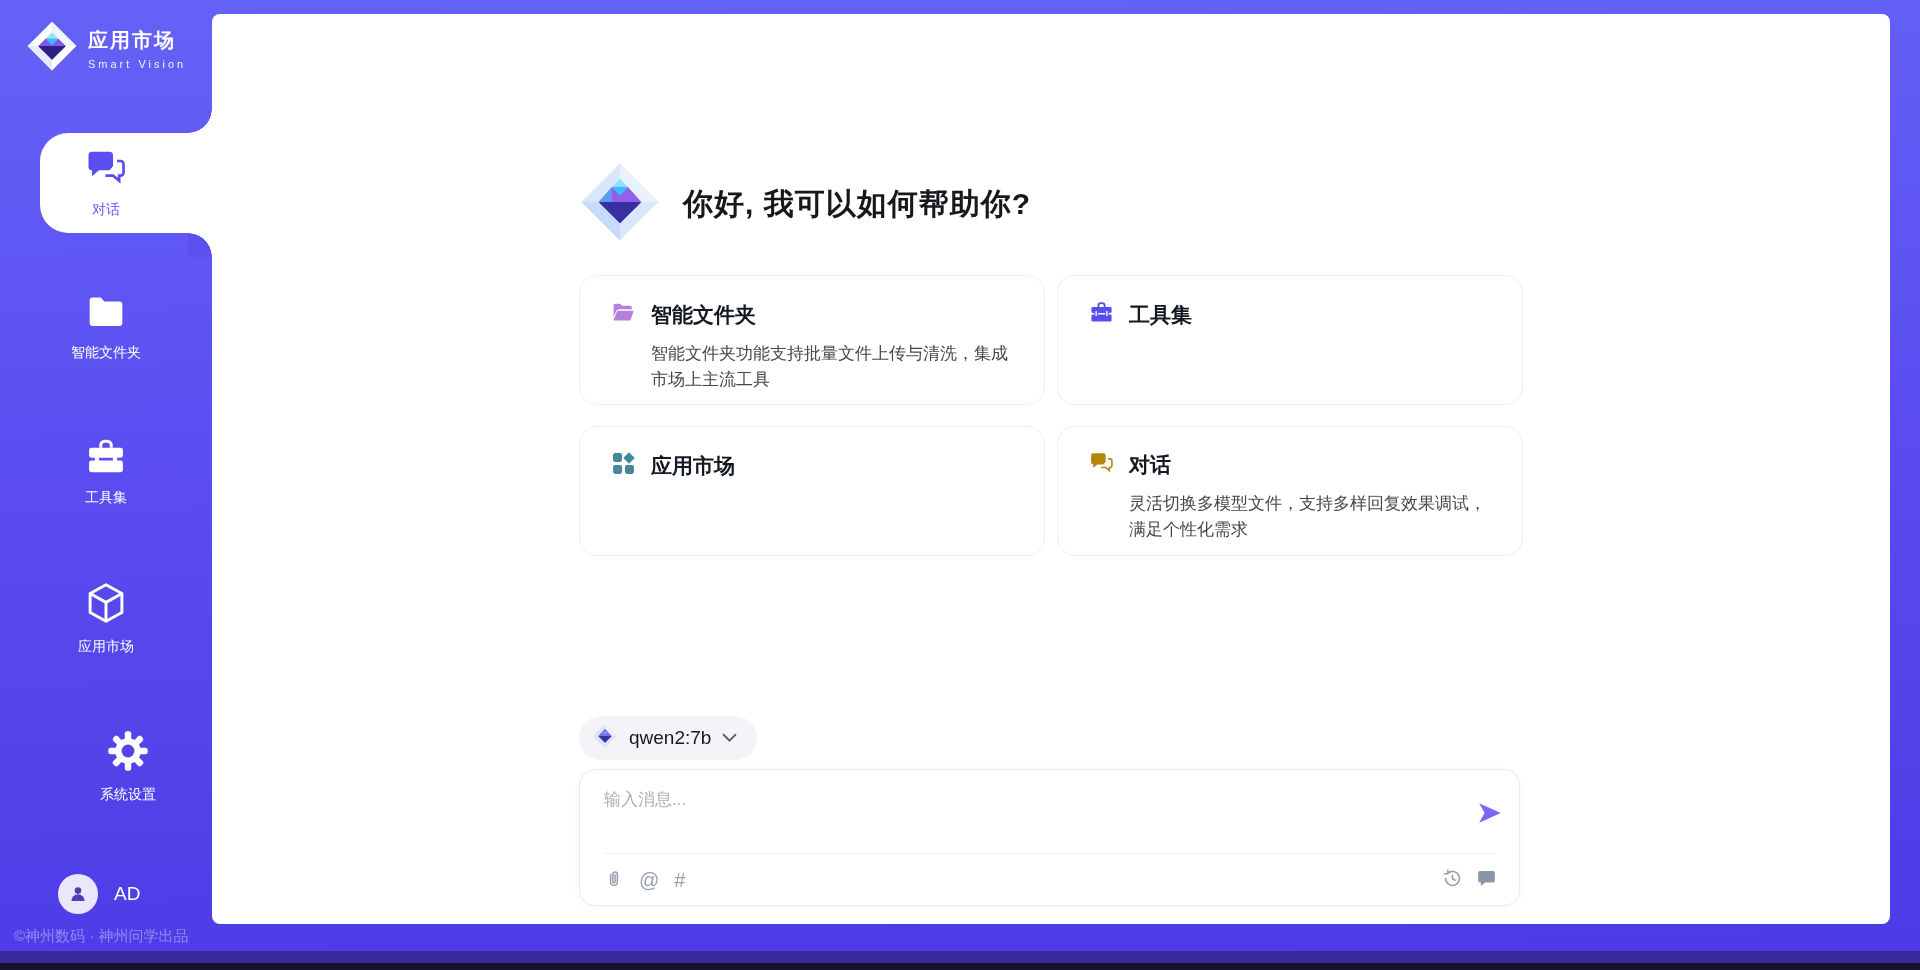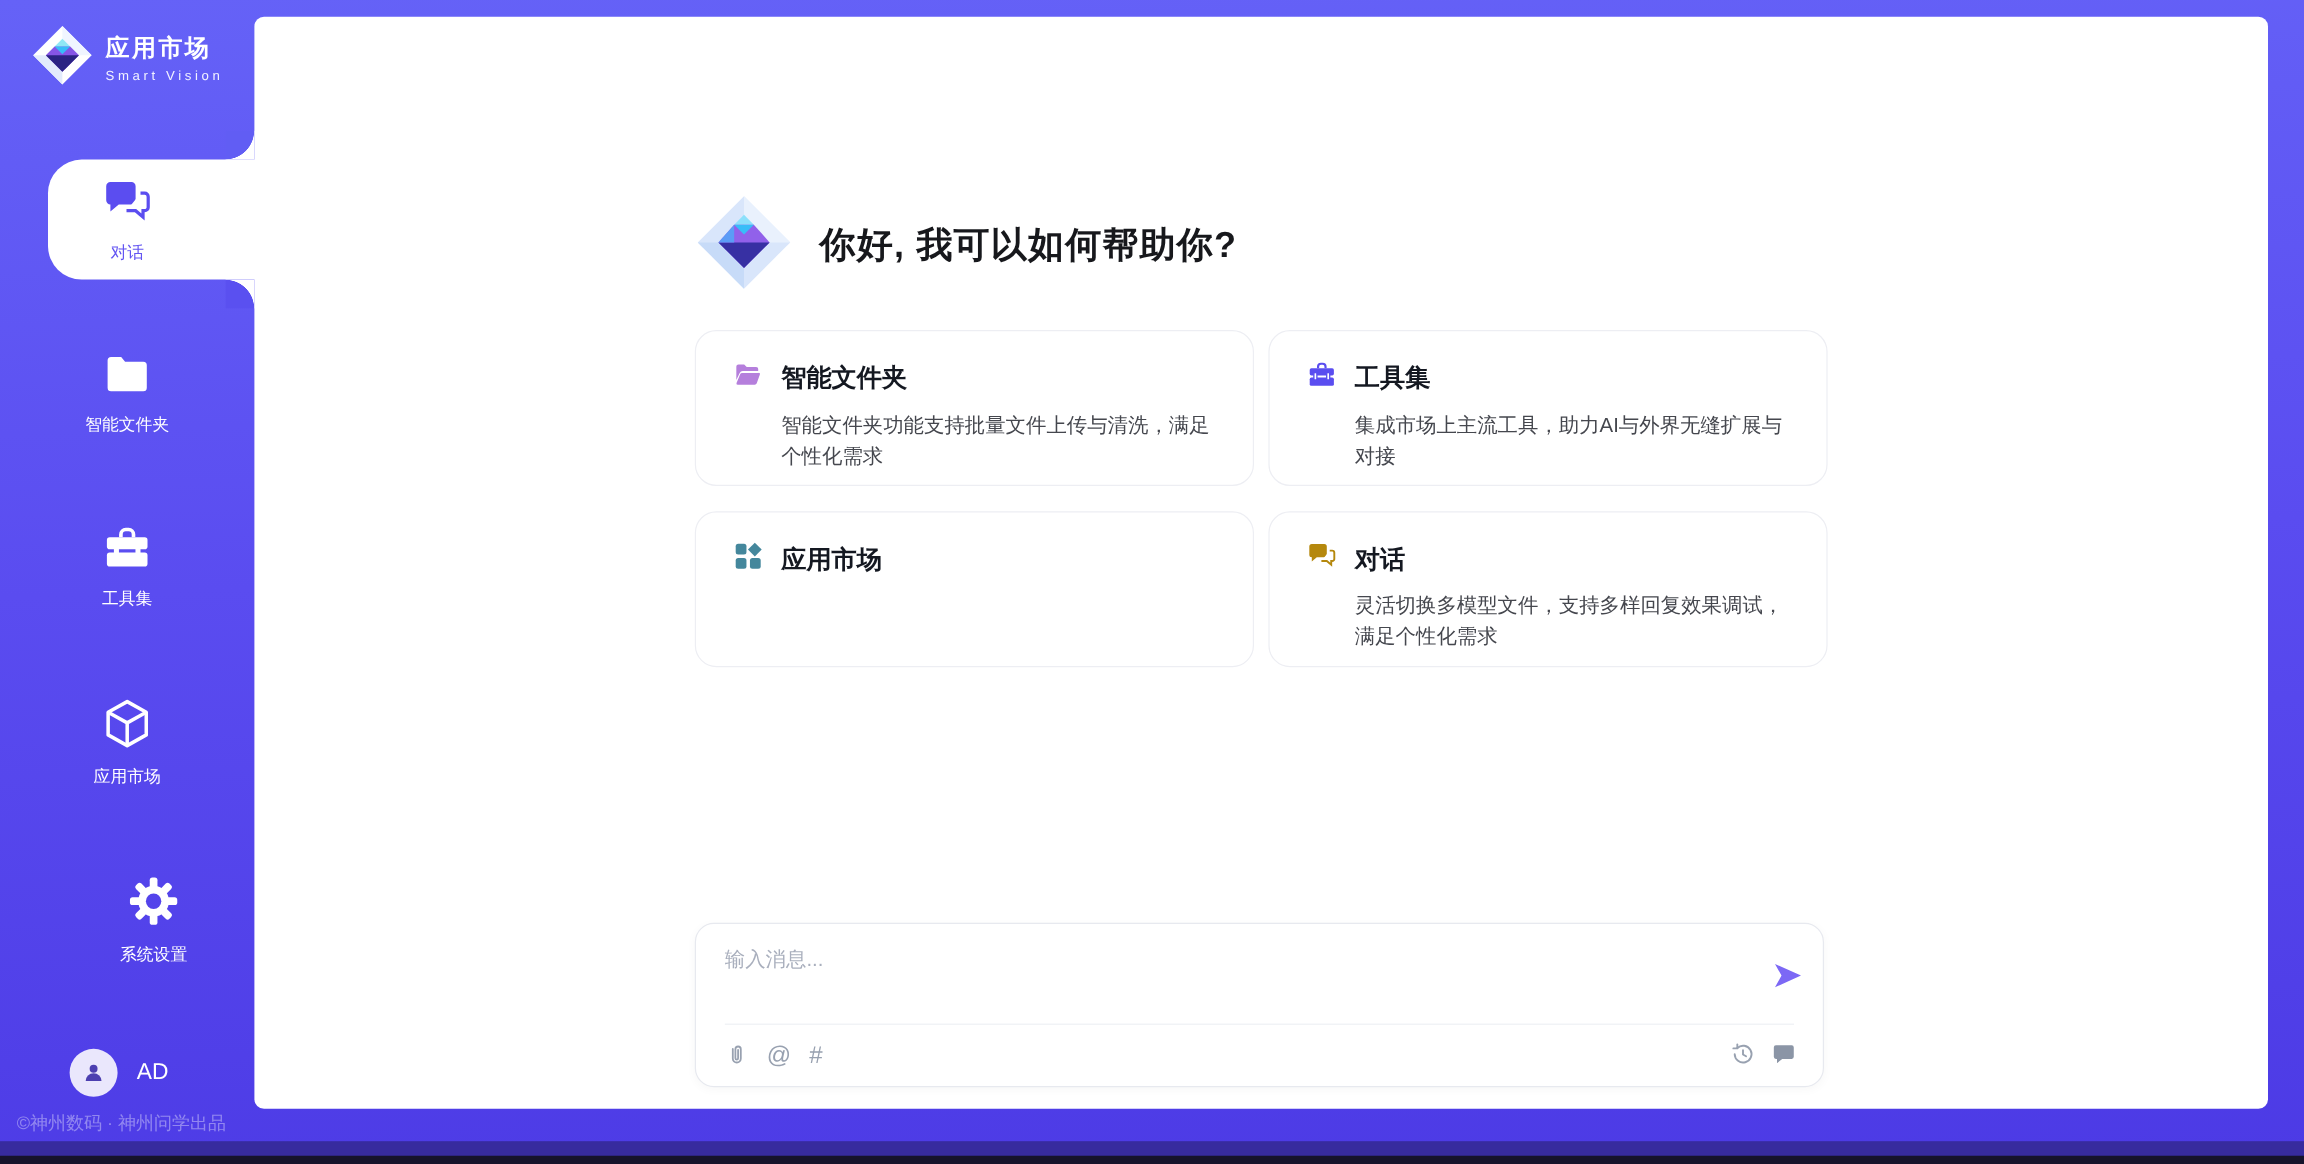--- a/index.html
+++ b/index.html
@@ -216,37 +216,36 @@
       <div class="card">
         <div class="card-head">
           <span>
             <svg width="25" height="25" viewBox="0 0 24 24" fill="#b57fdc">
               <path d="M2.5 5.2A1.7 1.7 0 0 1 4.2 3.5h4.6l2 2h7.5A1.7 1.7 0 0 1 20 7.2v1.6H7.6a2.6 2.6 0 0 0-2.4 1.6L2.5 16z"></path>
               <path d="M7.2 10.3h13.2a1 1 0 0 1 .94 1.35l-2.5 7a1.7 1.7 0 0 1-1.6 1.13H3.6a1 1 0 0 1-.94-1.35l2.9-7a1.7 1.7 0 0 1 1.6-1.13z"></path>
             </svg>
           </span>
           <span class="card-title">智能文件夹</span>
         </div>
-        <div class="card-desc">智能文件夹功能支持批量文件上传与清洗，满足个性化需求</div>
+        <div class="card-desc">智能文件夹功能支持批量文件上传与清洗，集成市场上主流工具</div>
       </div>
 
       <div class="card">
         <div class="card-head">
           <span>
             <svg width="25" height="25" viewBox="0 0 36 32" fill="#5a4df0">
               <path d="M13.5 8V6a3.5 3.5 0 0 1 3.5-3.5h2A3.5 3.5 0 0 1 22.5 6v2" fill="none" stroke="#5a4df0" stroke-width="2.6"></path>
               <rect x="3.5" y="8" width="29" height="8.6" rx="2"></rect>
               <rect x="3.5" y="19" width="29" height="10" rx="2"></rect>
               <rect x="8.5" y="13" width="3.6" height="9" rx="1.2" fill="#ffffff" stroke="#5a4df0" stroke-width="1.6"></rect>
               <rect x="23.9" y="13" width="3.6" height="9" rx="1.2" fill="#ffffff" stroke="#5a4df0" stroke-width="1.6"></rect>
             </svg>
           </span>
           <span class="card-title">工具集</span>
         </div>
-        <div class="card-desc">集成市场上主流工具，助力AI与外界无缝扩展与对接</div>
       </div>
 
       <div class="card">
         <div class="card-head">
           <span>
             <svg width="25" height="25" viewBox="0 0 24 24" fill="#44879c">
               <rect x="2" y="2" width="8.6" height="8.6" rx="2"></rect>
               <polygon points="17.3,1.2 22.8,6.7 17.3,12.2 11.8,6.7"></polygon>
               <rect x="2" y="13.4" width="8.6" height="8.6" rx="2"></rect>
               <rect x="13.4" y="13.4" width="8.6" height="8.6" rx="2"></rect>
@@ -264,20 +263,37 @@
               <path d="M27.5 11h3a2.5 2.5 0 0 1 2.5 2.5V21a2.5 2.5 0 0 1-2.5 2.5h-1.2V28l-5.3-4.5h-6.5" stroke="#b5880d" stroke-width="2.3" fill="#fff"></path>
             </svg>
           </span>
           <span class="card-title">对话</span>
         </div>
         <div class="card-desc">灵活切换多模型文件，支持多样回复效果调试，满足个性化需求</div>
       </div>
 
     </div>
 
+    <div class="model-pill">
+      <span>
+        <svg width="26" height="26" viewBox="0 0 100 100">
+          <polygon points="50,3 97,50 50,97 3,50" fill="#d9e6fb"></polygon>
+          <polygon points="50,3 97,50 50,50" fill="#e9f1fd"></polygon>
+          <polygon points="50,22 76,50 50,76 24,50" fill="#9161ea"></polygon>
+          <polygon points="24,50 76,50 50,76" fill="#3730a3"></polygon>
+          <polygon points="38,34 50,46 62,34" fill="#38bdf8"></polygon>
+        </svg>
+      </span>
+      <span class="model-name">qwen2:7b</span>
+      <span>
+        <svg width="15" height="10" viewBox="0 0 14 9" fill="none" stroke="#5a6372" stroke-width="1.8" stroke-linecap="round">
+          <path d="M1.5 1.5l5.5 5.5 5.5-5.5"></path>
+        </svg>
+      </span>
+    </div>
 
     <div class="composer">
       <textarea placeholder="输入消息..." style=""></textarea>
       <span class="send-btn">
         <svg width="26" height="26" viewBox="0 0 24 24" fill="#7c68f5">
           <polygon points="2,3 22,12 2,21 7,12"></polygon>
         </svg>
       </span>
       <div class="composer-divider"></div>
 

